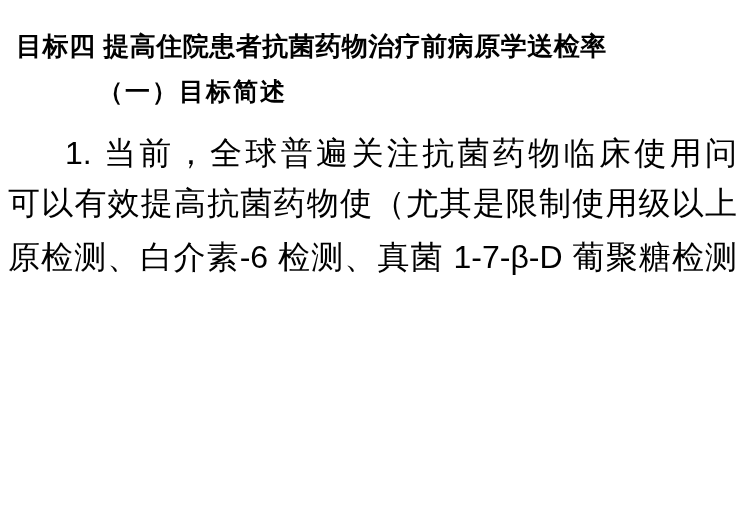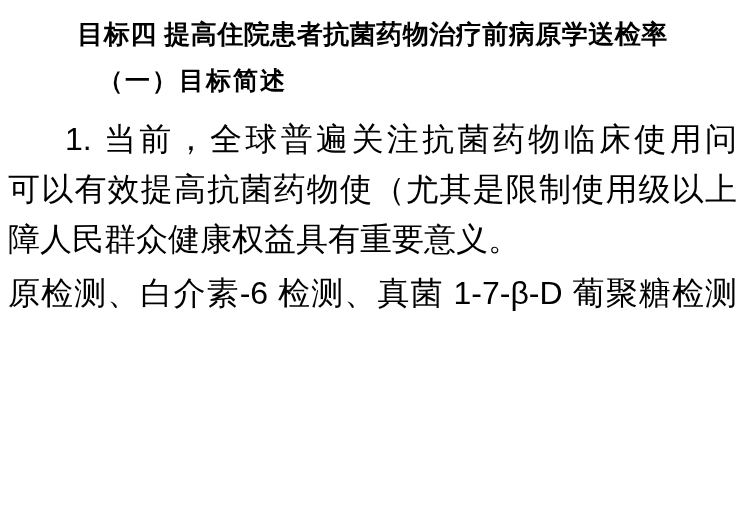--- a/index.html
+++ b/index.html
@@ -9,36 +9,35 @@
   }
   .page {
     position: relative;
     width: 745px;
     height: 525px;
     background: #ffffff;
     color: #000000;
     overflow: hidden;
   }
   .doc-title {
-    margin: 4px;
+    margin: 16px;
     padding-top: 14px;
     height: 32px;
     line-height: 32px;
-    text-align: center;
     font-family: "Liberation Sans", "DejaVu Sans", sans-serif;
     font-size: 26px;
     font-weight: 700;
     letter-spacing: 0.5px;
     white-space: nowrap;
   }
   .section-heading {
     margin: 14px 0 0 98px;
     height: 32px;
     line-height: 32px;
-    font-family: Liberation Sans, sans-serif;
+    font-family: Liberation Mono, monospace;
     font-size: 25px;
     font-weight: 700;
     letter-spacing: 2px;
     white-space: nowrap;
   }
   .paragraph {
     margin-left: 8px;
     margin-right: 8px;
     font-family: Liberation Sans, sans-serif;
     font-size: 32px;
@@ -61,20 +60,19 @@
 
 <div class="page">
 
   <h1 class="doc-title">目标四 提高住院患者抗菌药物治疗前病原学送检率</h1>
 
   <h2 class="section-heading">（一）目标简述</h2>
 
   <div class="paragraph p1">
     <div class="line first">1. 当前，全球普遍关注抗菌药物临床使用问题。提高抗</div>
     <div class="line">可以有效提高抗菌药物使（尤其是限制使用级以上抗菌药</div>
-    <div class="line last">障人民群众健康权益具有重要意义。</div>
   </div>
 
   <div class="paragraph p2">
     <div class="line">原检测、白介素-6 检测、真菌 1-7-β-D 葡聚糖检测（G 试</div>
   </div>
 
 </div>
 
 </body></html>

